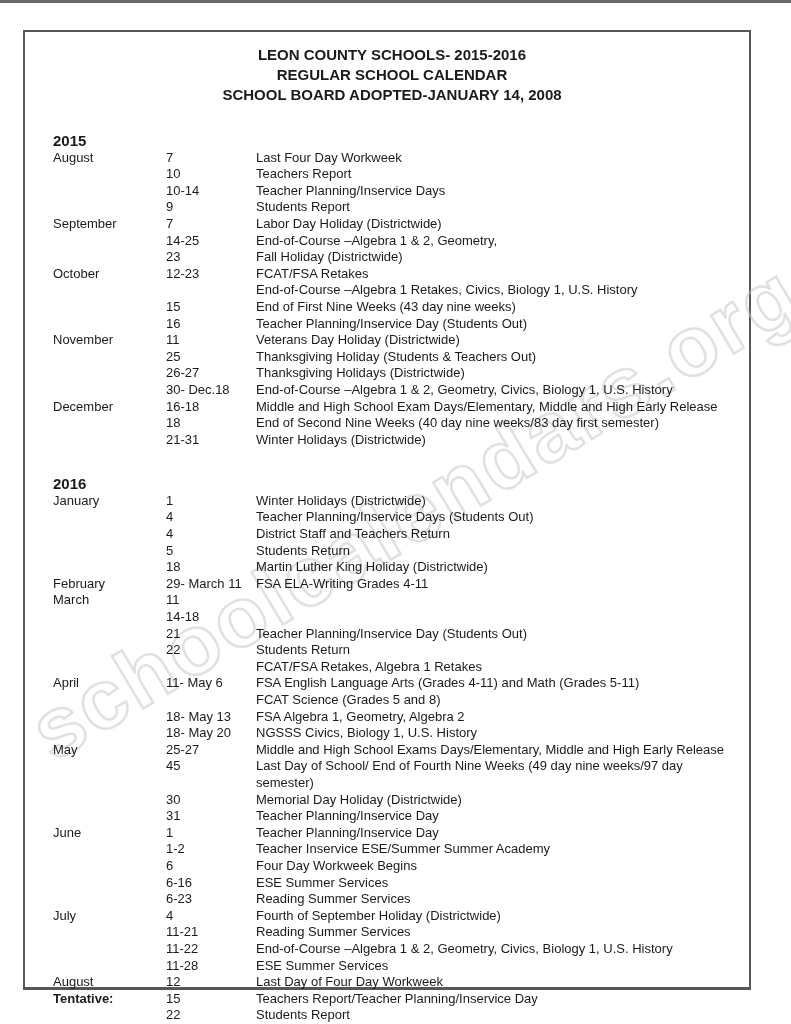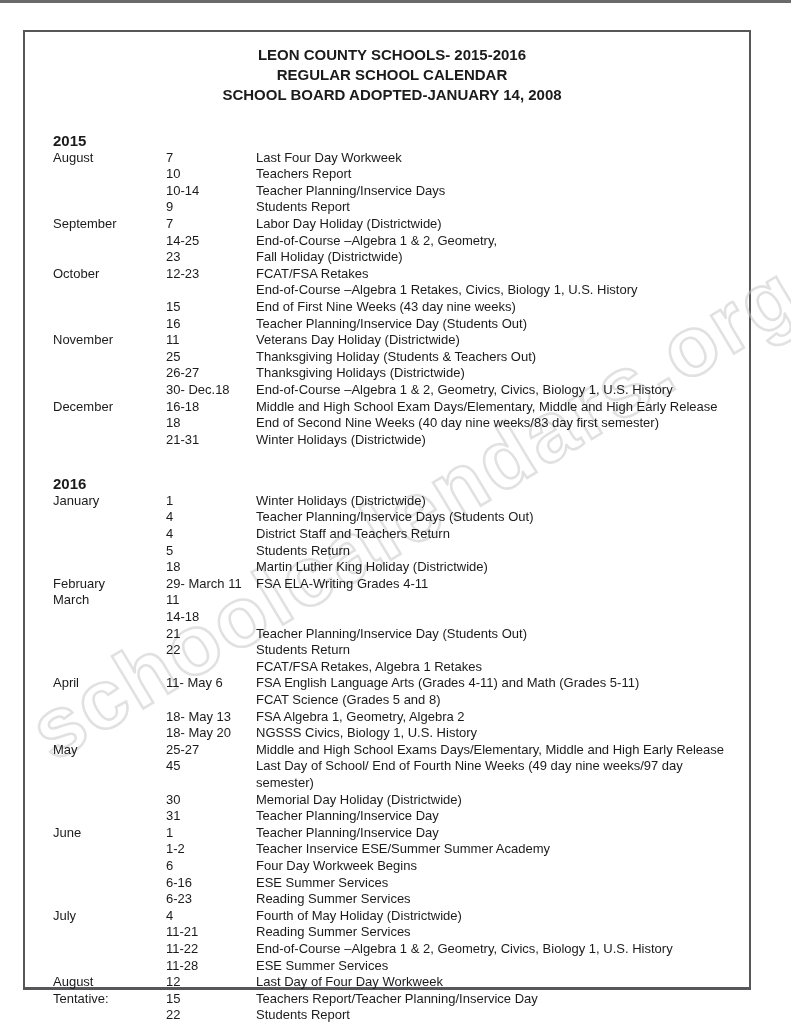--- a/index.html
+++ b/index.html
@@ -64,21 +64,21 @@
   }
   .cal-row {
     display: flex;
     font-size: 13px;
     line-height: 16.6px;
   }
   .cell { display: block; }
   .month-cell { width: 113px; flex: 0 0 113px; }
   .date-cell { width: 90px; flex: 0 0 90px; }
   .description-cell { flex: 1 1 auto; }
-  .bold { font-weight: normal; }
+  .bold { font-weight: bold; }
 </style>
 </head>
 <body>
 
 <div class="page">
   <div class="scan-edge"></div>
   <div class="watermark">schoolcalendars.org</div>
   <div class="doc-border">
     <div class="content">
       <div class="title-block">
@@ -293,21 +293,21 @@
             <span class="cell description-cell">ESE Summer Services</span>
           </div>
           <div class="cal-row">
             <span class="cell month-cell"></span>
             <span class="cell date-cell">6-23</span>
             <span class="cell description-cell">Reading Summer Services</span>
           </div>
           <div class="cal-row">
             <span class="cell month-cell">July</span>
             <span class="cell date-cell">4</span>
-            <span class="cell description-cell">Fourth of May Holiday (Districtwide)</span>
+            <span class="cell description-cell">Fourth of September Holiday (Districtwide)</span>
           </div>
           <div class="cal-row">
             <span class="cell month-cell"></span>
             <span class="cell date-cell">11-21</span>
             <span class="cell description-cell">Reading Summer Services</span>
           </div>
           <div class="cal-row">
             <span class="cell month-cell"></span>
             <span class="cell date-cell">11-22</span>
             <span class="cell description-cell">End-of-Course –Algebra 1 &amp; 2, Geometry, Civics, Biology 1, U.S. History</span>

